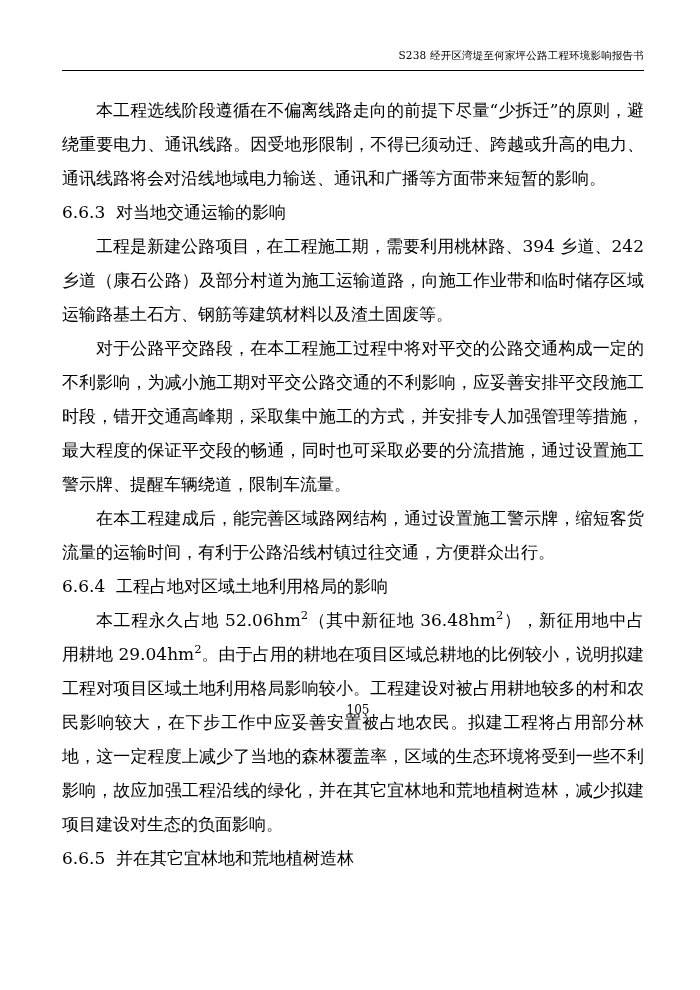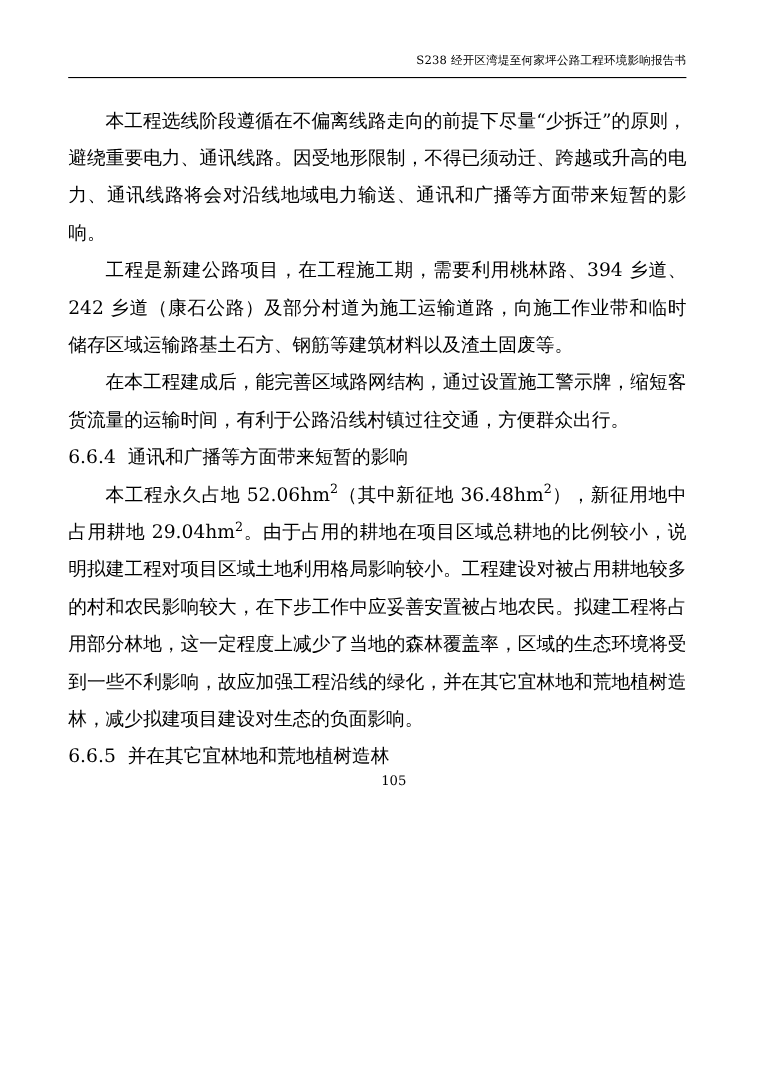--- a/index.html
+++ b/index.html
@@ -13,21 +13,21 @@
     font-family: "DejaVu Serif", "Liberation Serif", serif;
     color: #000000;
     position: relative;
     overflow: hidden;
   }
   .page {
     position: relative;
     width: 700px;
     height: 755px;
     box-sizing: border-box;
-    padding: 48px 76px 40px 62px;
+    padding: 48px 56px 40px 62px;
   }
   .header {
     text-align: right;
     font-size: 10.5px;
     line-height: 1.4;
     color: #000;
     letter-spacing: 0.2px;
     margin: 0 0 6px 0;
     height: 16px;
   }
@@ -70,21 +70,23 @@
 </head>
 <body>
 
 <div class="page">
 
   <div class="header">S238 经开区湾堤至何家坪公路工程环境影响报告书</div>
   <hr class="header-rule">
 
   <div class="body-area">
       <p class="para">本工程选线阶段遵循在不偏离线路走向的前提下尽量“少拆迁”的原则，避绕重要电力、通讯线路。因受地形限制，不得已须动迁、跨越或升高的电力、通讯线路将会对沿线地域电力输送、通讯和广播等方面带来短暂的影响。</p>
+      <p class="heading">6.6.3  对当地交通运输的影响</p>
       <p class="para">工程是新建公路项目，在工程施工期，需要利用桃林路、394 乡道、242 乡道（康石公路）及部分村道为施工运输道路，向施工作业带和临时储存区域运输路基土石方、钢筋等建筑材料以及渣土固废等。</p>
+      <p class="para">对于公路平交路段，在本工程施工过程中将对平交的公路交通构成一定的不利影响，为减小施工期对平交公路交通的不利影响，应妥善安排平交段施工时段，错开交通高峰期，采取集中施工的方式，并安排专人加强管理等措施，最大程度的保证平交段的畅通，同时也可采取必要的分流措施，通过设置施工警示牌、提醒车辆绕道，限制车流量。</p>
       <p class="para">在本工程建成后，能完善区域路网结构，通过设置施工警示牌，缩短客货流量的运输时间，有利于公路沿线村镇过往交通，方便群众出行。</p>
-      <p class="heading">6.6.4  通讯和广播等方面带来短暂的影响</p>
+      <p class="heading">6.6.4  工程占地对区域土地利用格局的影响</p>
       <p class="para">本工程永久占地 52.06hm<sup>2</sup>（其中新征地 36.48hm<sup>2</sup>），新征用地中占用耕地 29.04hm<sup>2</sup>。由于占用的耕地在项目区域总耕地的比例较小，说明拟建工程对项目区域土地利用格局影响较小。工程建设对被占用耕地较多的村和农民影响较大，在下步工作中应妥善安置被占地农民。拟建工程将占用部分林地，这一定程度上减少了当地的森林覆盖率，区域的生态环境将受到一些不利影响，故应加强工程沿线的绿化，并在其它宜林地和荒地植树造林，减少拟建项目建设对生态的负面影响。</p>
       <p class="heading">6.6.5  并在其它宜林地和荒地植树造林</p>
     </div>
 
   <div class="footer">105</div>
 </div>
 
 </body></html>

